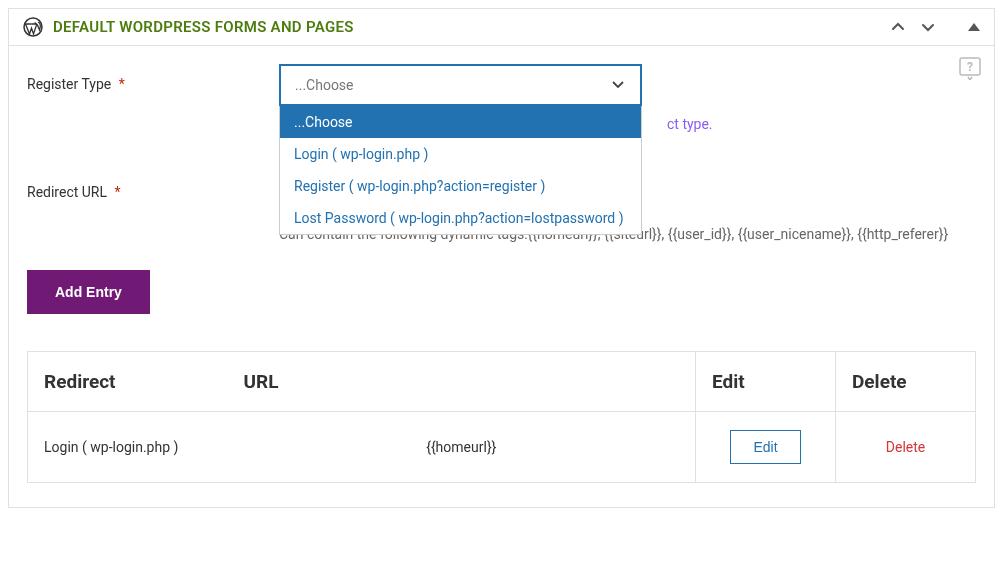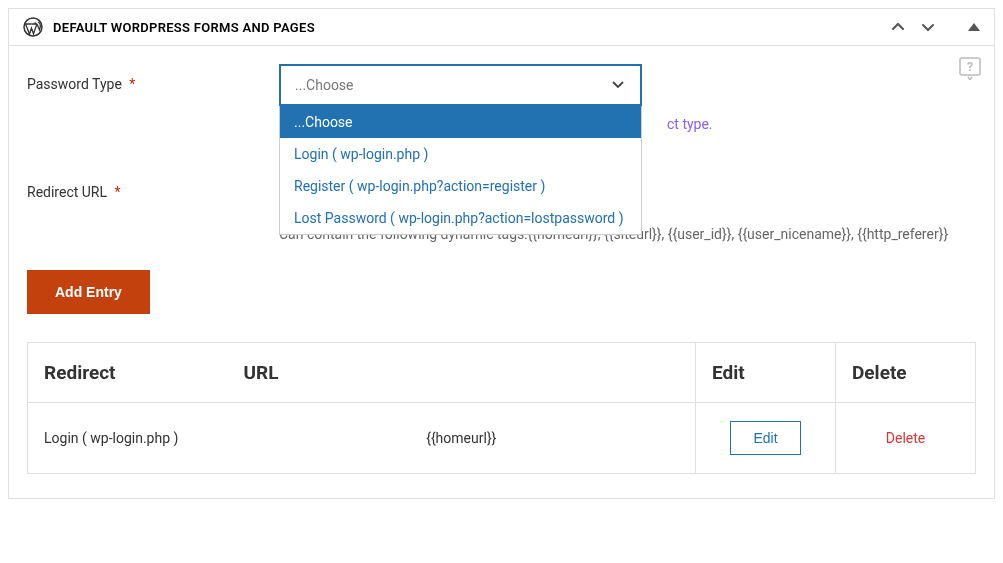--- a/index.html
+++ b/index.html
@@ -22,23 +22,23 @@
       border-bottom: 1px solid #e0e0e0;
     }
     .wp-logo {
       width: 20px;
       height: 20px;
       margin-right: 10px;
       flex-shrink: 0;
     }
     .panel-title {
       font-weight: 600;
-      font-size: 13px;
+      font-size: 15px;
       letter-spacing: 0.3px;
-      color: #000000;
+      color: #4d7c0f;
       flex: 1;
     }
     .header-controls {
       display: flex;
       align-items: center;
       gap: 14px;
     }
     .chevron {
       width: 16px;
       height: 16px;
@@ -141,28 +141,28 @@
       border: 1px solid #ccc;
       padding: 0 12px;
       font-size: 14px;
     }
     .hint {
       margin-top: 12px;
       font-size: 14px;
       color: #666;
     }
     .add-entry-btn {
-      background: #c2410c;
+      background: #701a75;
       color: #fff;
       border: none;
       padding: 14px 28px;
       font-size: 14px;
       font-weight: 600;
       cursor: pointer;
-      margin-bottom: 28px;
+      margin-bottom: 37px;
     }
     .table {
       width: 100%;
       border: 1px solid #e0e0e0;
       border-collapse: collapse;
     }
     .table th {
       text-align: left;
       font-weight: 700;
       font-size: 19px;
@@ -223,21 +223,21 @@
       <svg viewBox="0 0 24 24" width="24" height="24">
         <rect x="2" y="2" width="20" height="17" rx="2" stroke="#bbb" stroke-width="1.5" fill="none"></rect>
         <path d="M10 21 L12 24 L14 21" stroke="#bbb" stroke-width="1.5" fill="#fff"></path>
         <text x="12" y="15" text-anchor="middle" font-size="12" fill="#bbb" font-weight="bold">?</text>
       </svg>
     </span>
 
     <div style="position:relative;">
       <div class="form-row" style="margin-bottom:0;">
         <div class="form-label">
-          <span>Password Type</span>
+          <span>Register Type</span>
           <span class="req">*</span>
         </div>
         <div class="form-field">
           <div class="select-box">
             <span class="select-text">...Choose</span>
             <span class="select-chevron">
               <svg width="16" height="16" viewBox="0 0 16 16">
                   <path d="M3 6 L8 11 L13 6" stroke="#444" stroke-width="1.8" fill="none"></path>
                 </svg>
             </span>

